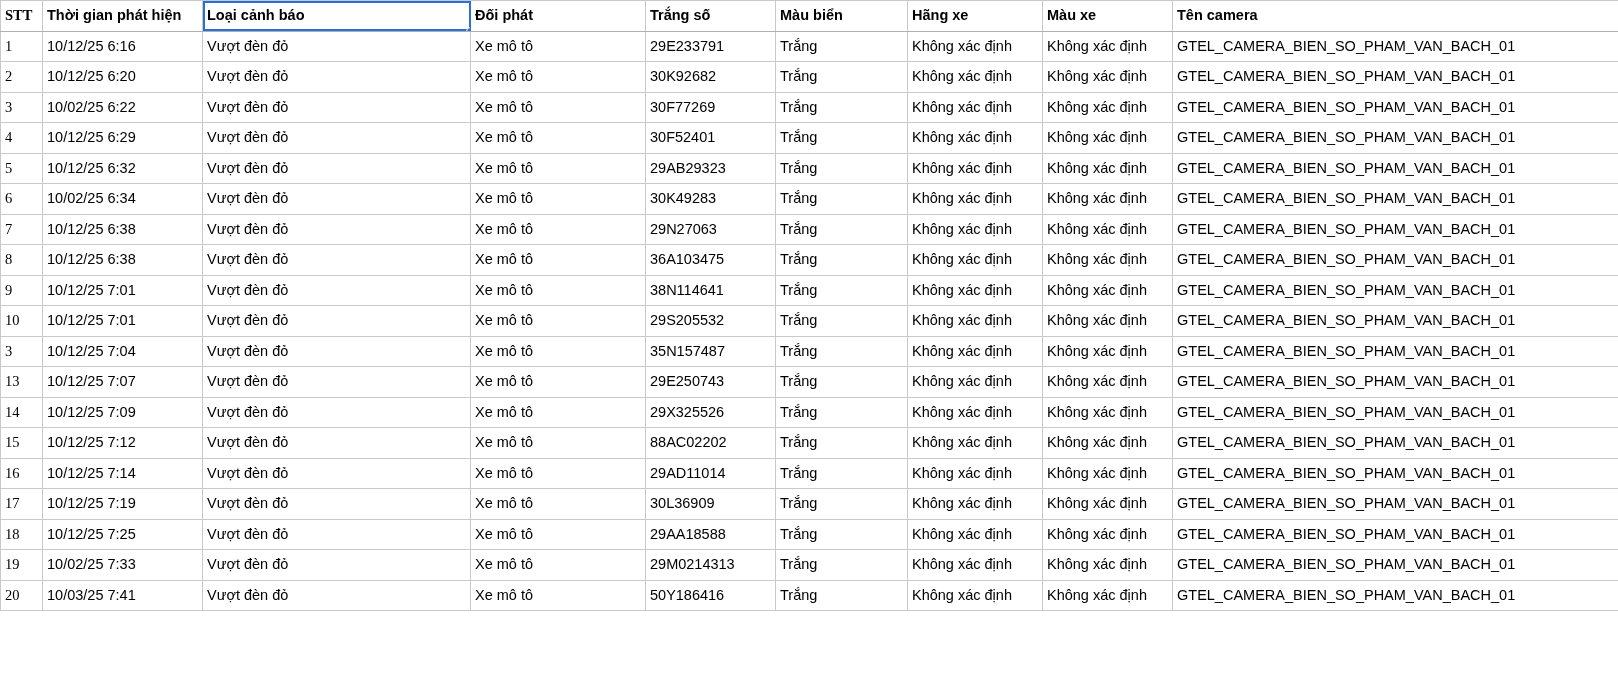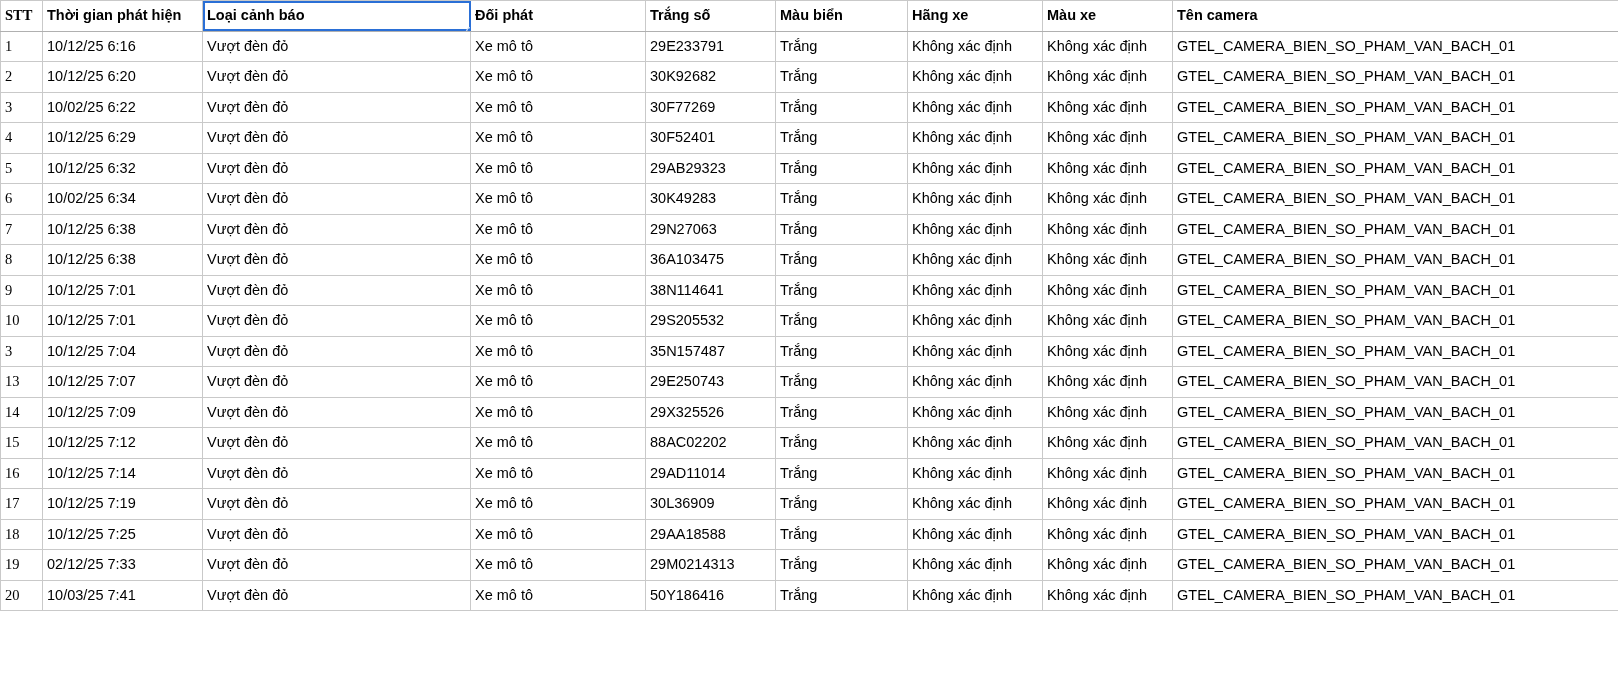--- a/index.html
+++ b/index.html
@@ -278,21 +278,21 @@
         <td>Vượt đèn đỏ</td>
         <td>Xe mô tô</td>
         <td>29AA18588</td>
         <td>Trắng</td>
         <td>Không xác định</td>
         <td>Không xác định</td>
         <td>GTEL_CAMERA_BIEN_SO_PHAM_VAN_BACH_01</td>
       </tr>
     <tr>
         <td class="num">19</td>
-        <td class="time">02/12/25 7:33</td>
+        <td class="time">10/02/25 7:33</td>
         <td>Vượt đèn đỏ</td>
         <td>Xe mô tô</td>
         <td>29M0214313</td>
         <td>Trắng</td>
         <td>Không xác định</td>
         <td>Không xác định</td>
         <td>GTEL_CAMERA_BIEN_SO_PHAM_VAN_BACH_01</td>
       </tr>
     <tr>
         <td class="num">20</td>

